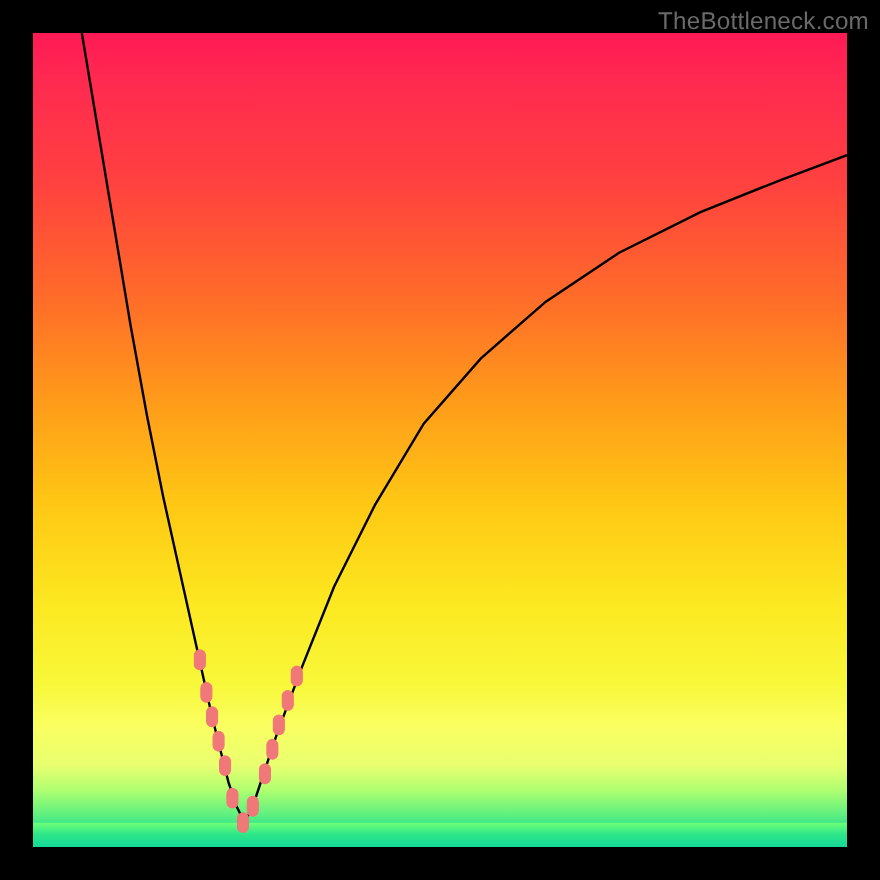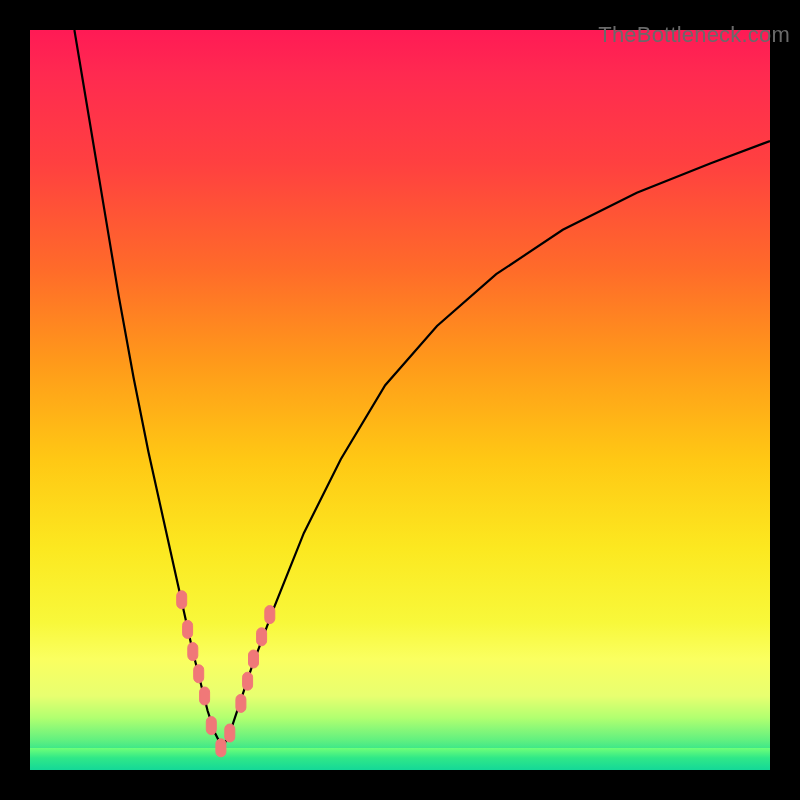--- a/index.html
+++ b/index.html
@@ -50,21 +50,21 @@
     left: 0; right: 0;
     bottom: 0;
     height: 22px;
     background: linear-gradient(to bottom,
       #70ff78 0%,
       #30e888 45%,
       #14d898 100%);
   }
   .watermark {
     position: absolute;
-    top: 22px;
+    top: 6px;
     right: 10px;
     color: #6a6a6a;
     font-size: 22px;
     font-weight: 500;
     letter-spacing: 0.2px;
     user-select: none;
   }
   svg {
     position: absolute;
     top: 0; left: 0;

